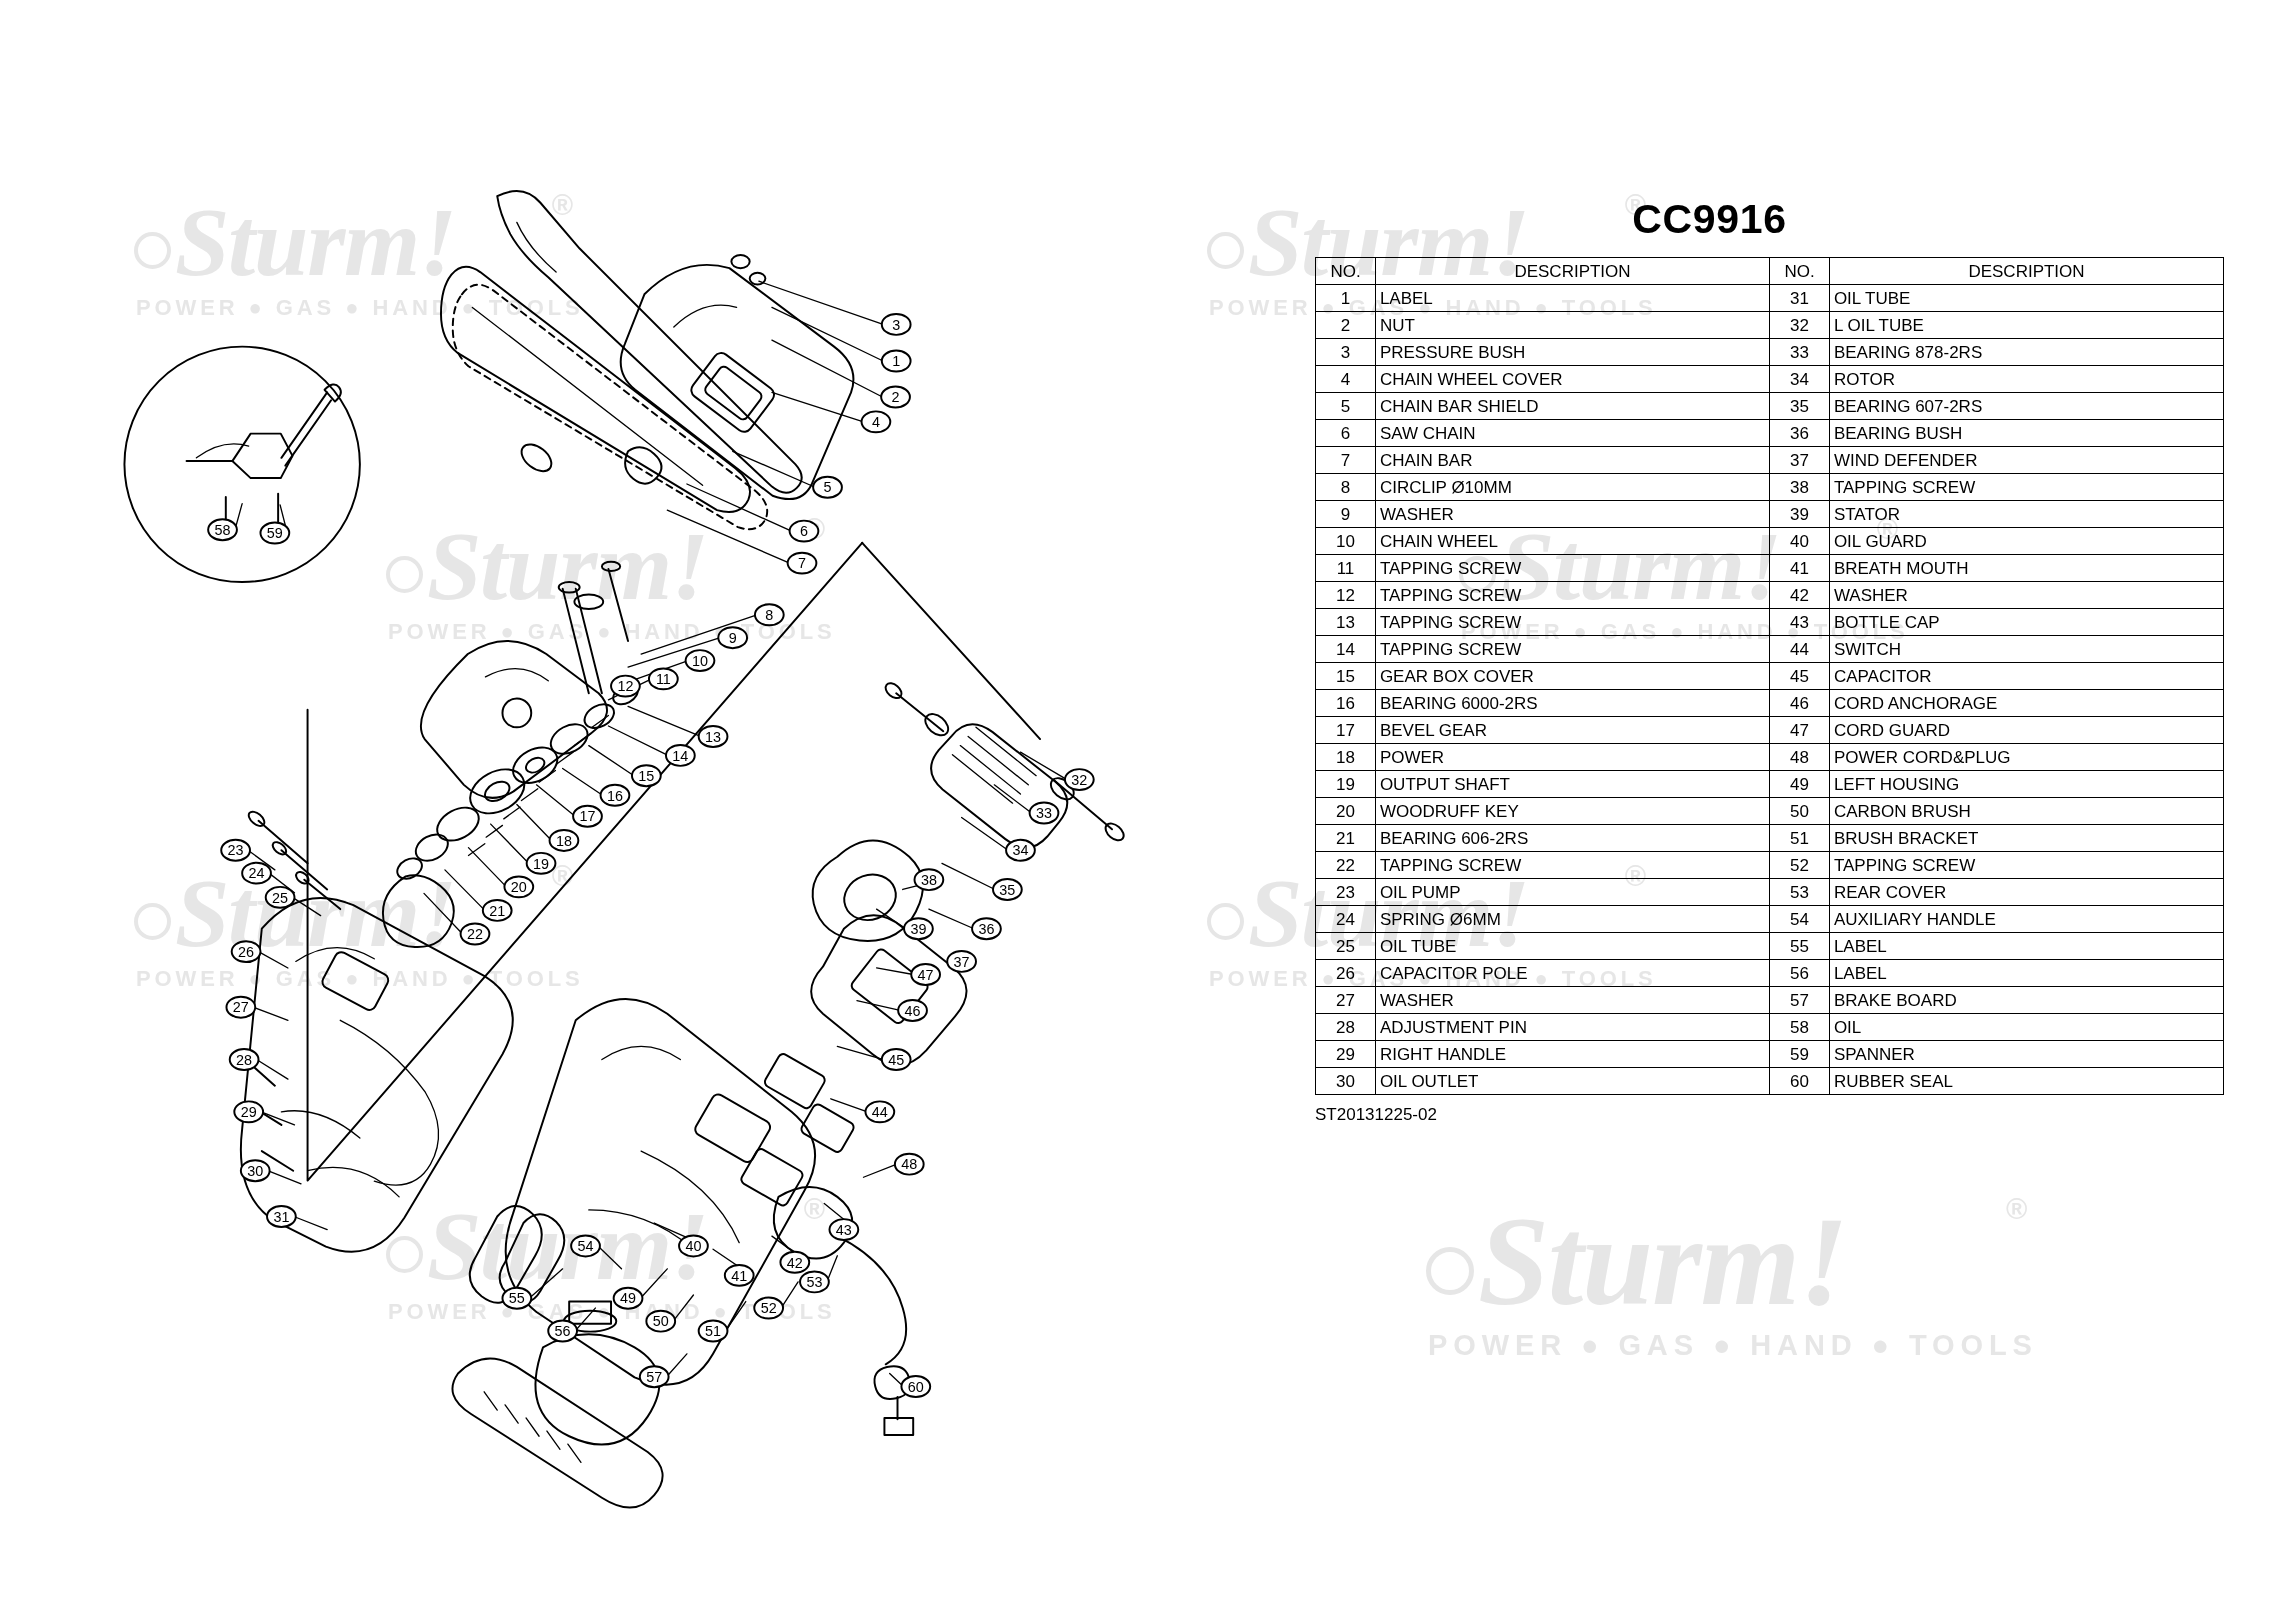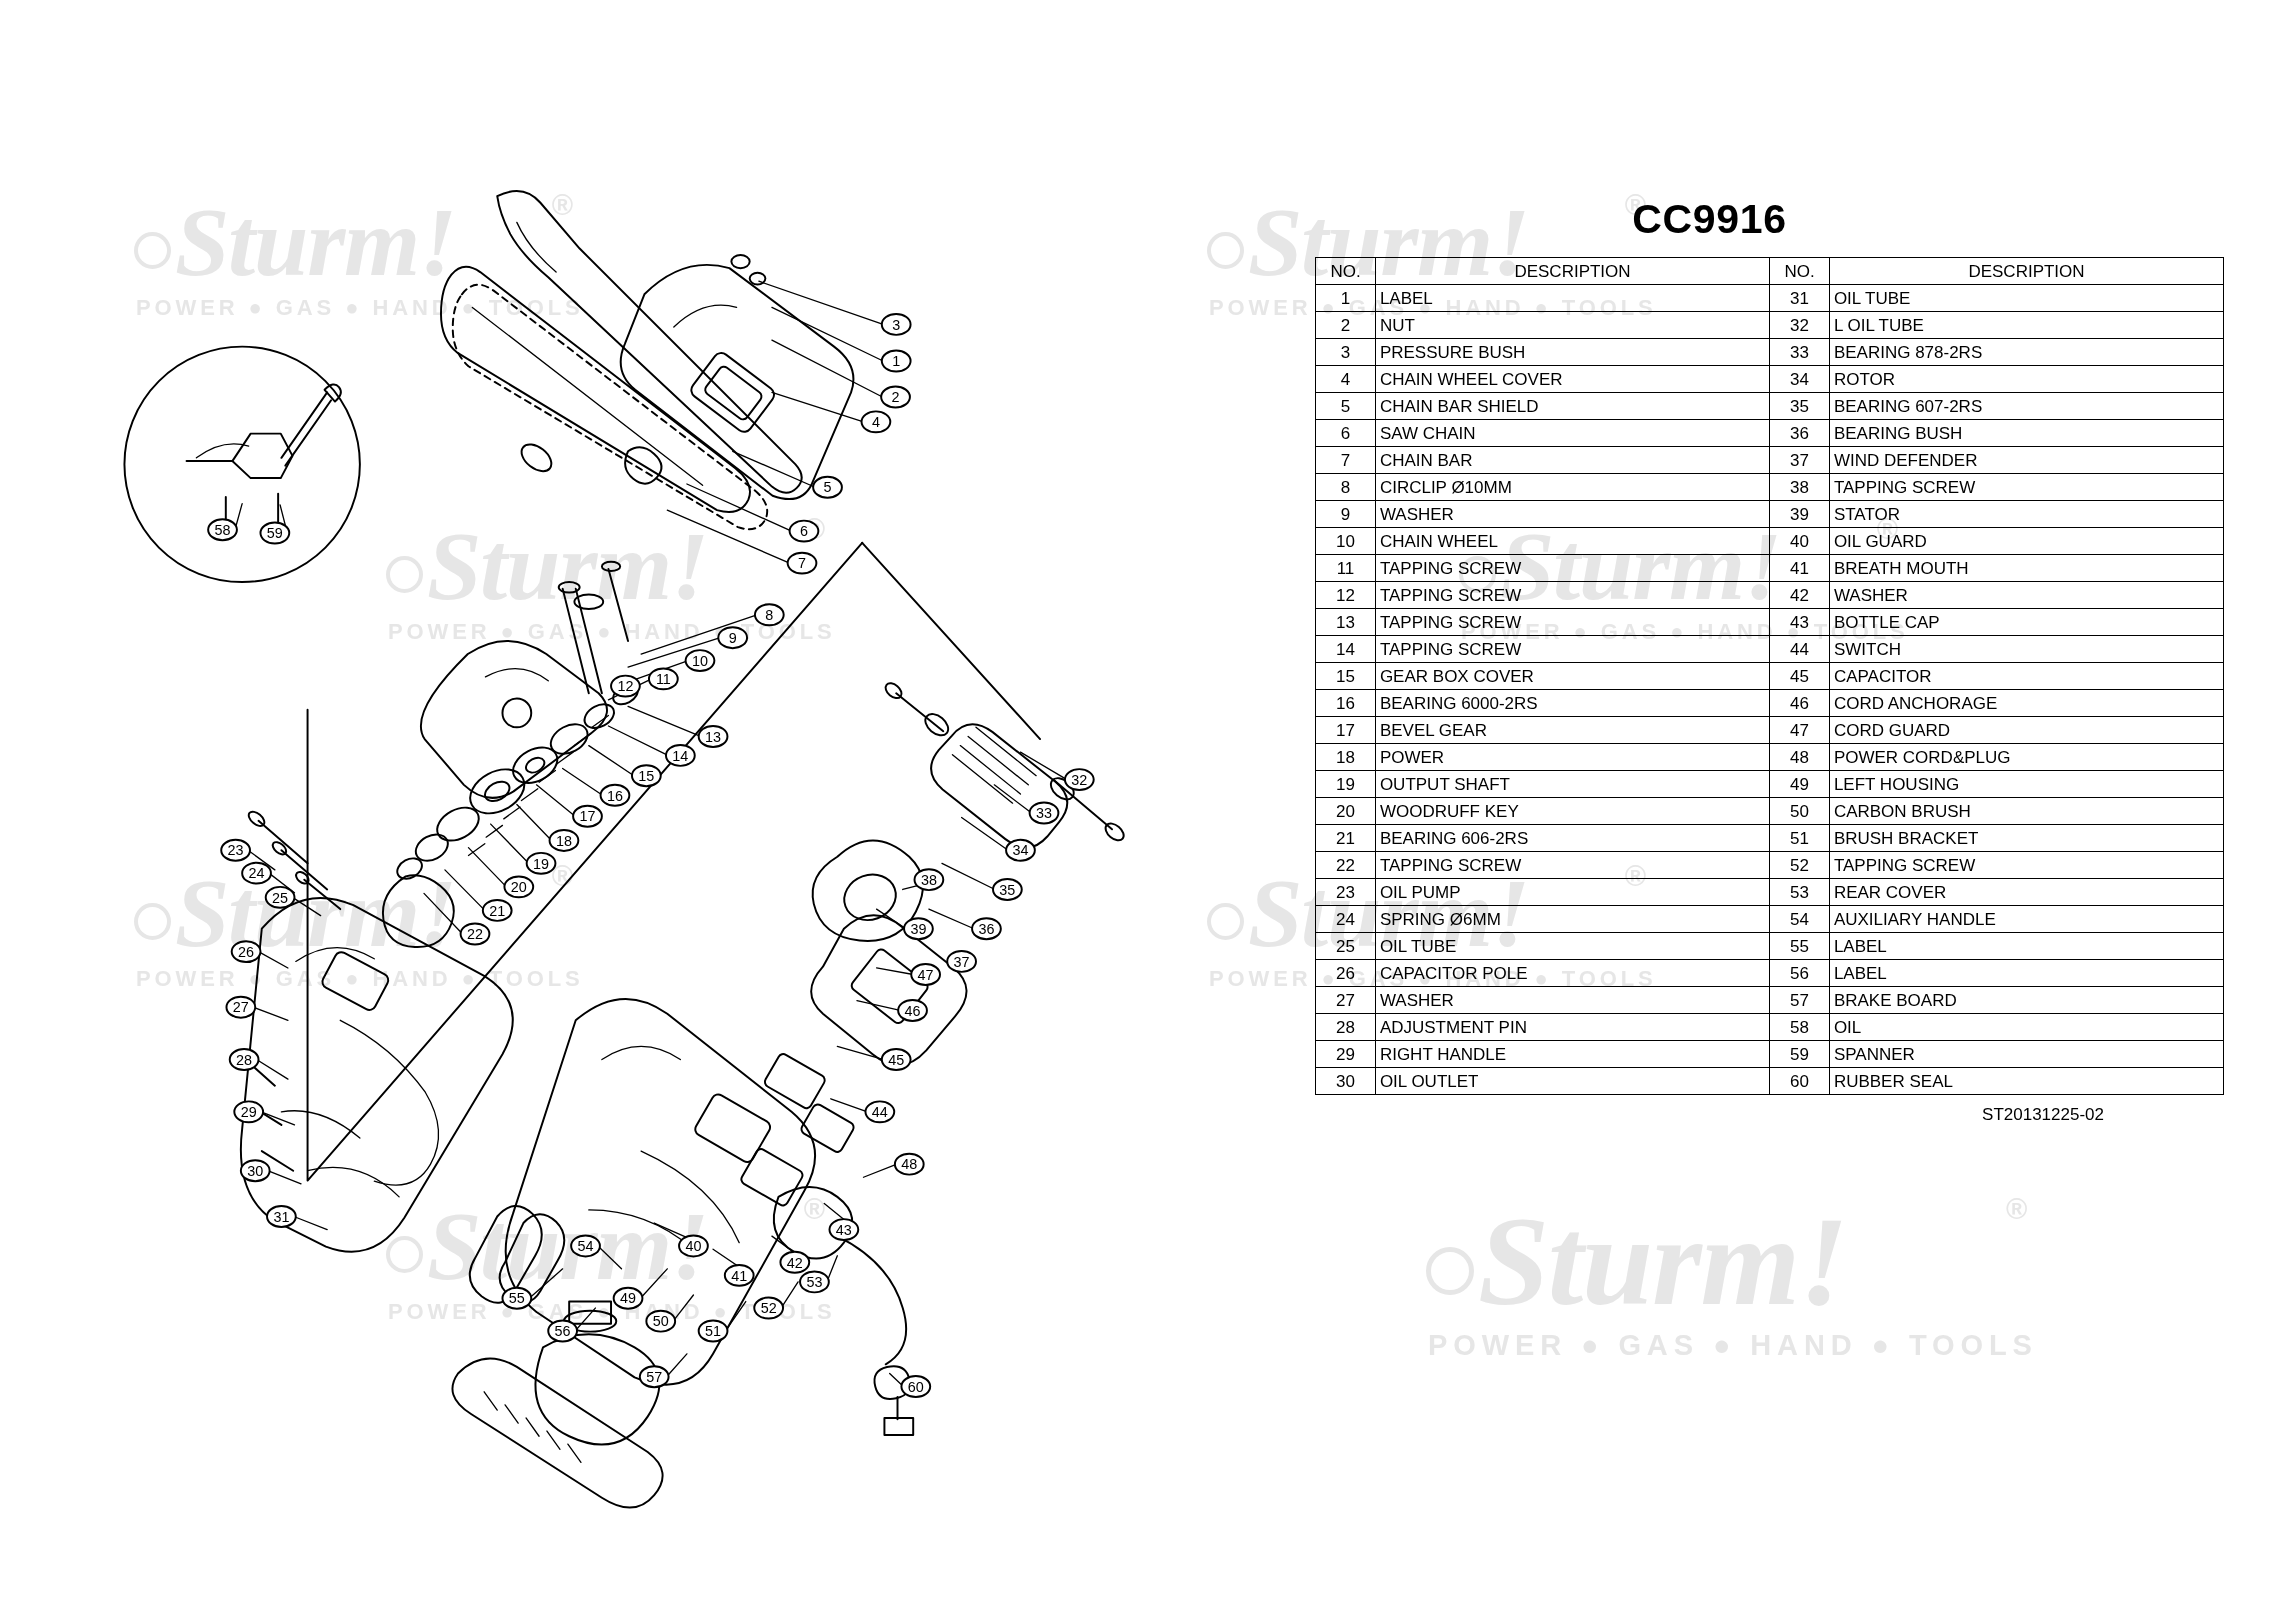--- a/index.html
+++ b/index.html
@@ -111,21 +111,21 @@
     background: transparent;
   }
   table.parts th {
     font-weight: 400;
     text-align: center;
   }
   col.no { width: 60px; }
   col.desc { width: 394px; }
   td.num, th.num { text-align: center; }
   #doc-code {
-    text-align: right;
+    text-align: left;
     font-size: 17px;
     margin-top: 9.2px;
     font-family: "Liberation Sans", sans-serif;
   }
 
   
 </style>
 </head>
 <body>
 

